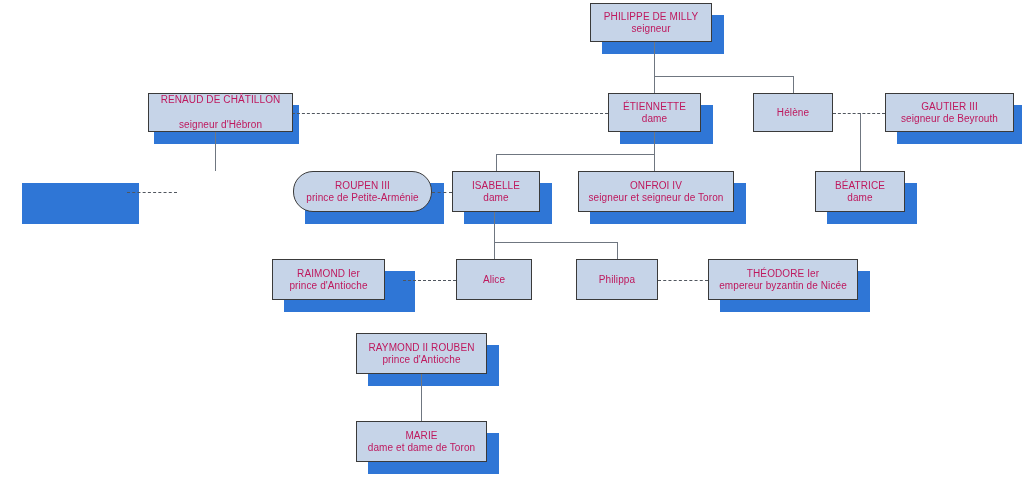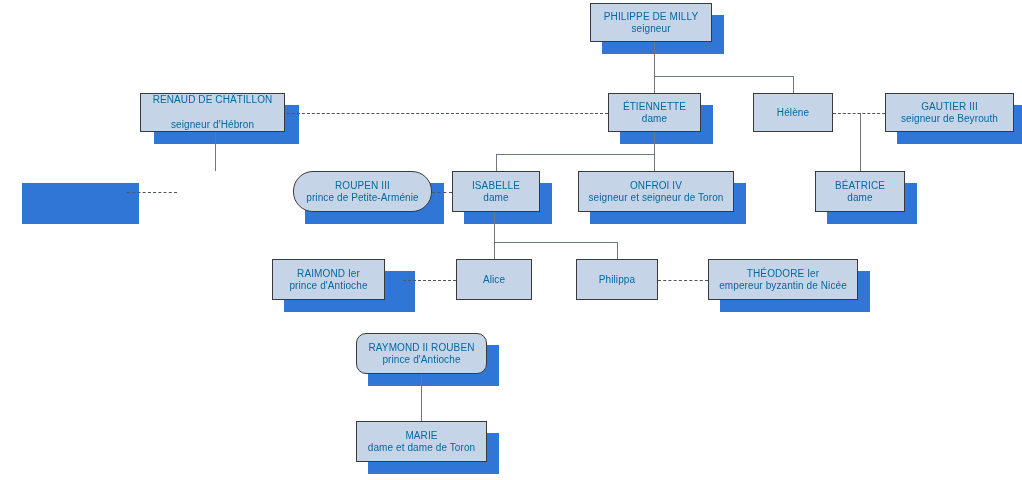--- a/index.html
+++ b/index.html
@@ -13,21 +13,21 @@
     height: 480px;
     background: #ffffff;
     font-family: "Liberation Sans", sans-serif;
     overflow: hidden;
   }
   .node {
     position: absolute;
     box-sizing: border-box;
     background: #c6d4e8;
     border: 1px solid #3a3a3a;
-    color: #0369a1;
+    color: #be185d;
     display: flex;
     flex-direction: column;
     align-items: center;
     justify-content: center;
     text-align: center;
     line-height: 1.18;
     z-index: 5;
   }
   .node .nm {
     font-size: 10px;
@@ -103,21 +103,21 @@
   <div class="dash" style="left:127px;top:192px;width:50px;"></div>
   <div class="dash" style="left:432px;top:192px;width:20px;"></div>
   <div class="dash" style="left:403px;top:280px;width:53px;"></div>
   <div class="dash" style="left:658px;top:280px;width:50px;"></div>
 
   <div class="node" style="left:590px;top:3px;width:122px;height:39px;">
     <span class="nm">PHILIPPE DE MILLY</span>
     <span class="ti">seigneur</span>
   </div>
 
-  <div class="node" style="left:140px;top:93px;width:145px;height:39px;gap:13px;">
+  <div class="node" style="left:148px;top:93px;width:145px;height:39px;gap:13px;">
     <span class="nm">RENAUD DE CHÂTILLON</span>
     <span class="ti">seigneur d'Hébron</span>
   </div>
 
   <div class="node" style="left:608px;top:93px;width:93px;height:39px;">
     <span class="nm">ÉTIENNETTE</span>
     <span class="ti">dame</span>
   </div>
 
   <div class="node" style="left:753px;top:93px;width:80px;height:39px;">
@@ -162,21 +162,21 @@
 
   <div class="node" style="left:576px;top:259px;width:82px;height:41px;">
     <span class="nm">Philippa</span>
   </div>
 
   <div class="node" style="left:708px;top:259px;width:150px;height:41px;">
     <span class="nm">THÉODORE Ier</span>
     <span class="ti">empereur byzantin de Nicée</span>
   </div>
 
-  <div class="node" style="left:356px;top:333px;width:131px;height:41px;border-radius:10px;">
+  <div class="node" style="left:356px;top:333px;width:131px;height:41px;">
     <span class="nm">RAYMOND II ROUBEN</span>
     <span class="ti">prince d'Antioche</span>
   </div>
 
   <div class="node" style="left:356px;top:421px;width:131px;height:41px;">
     <span class="nm">MARIE</span>
     <span class="ti">dame et dame de Toron</span>
   </div>
 
 </div>

